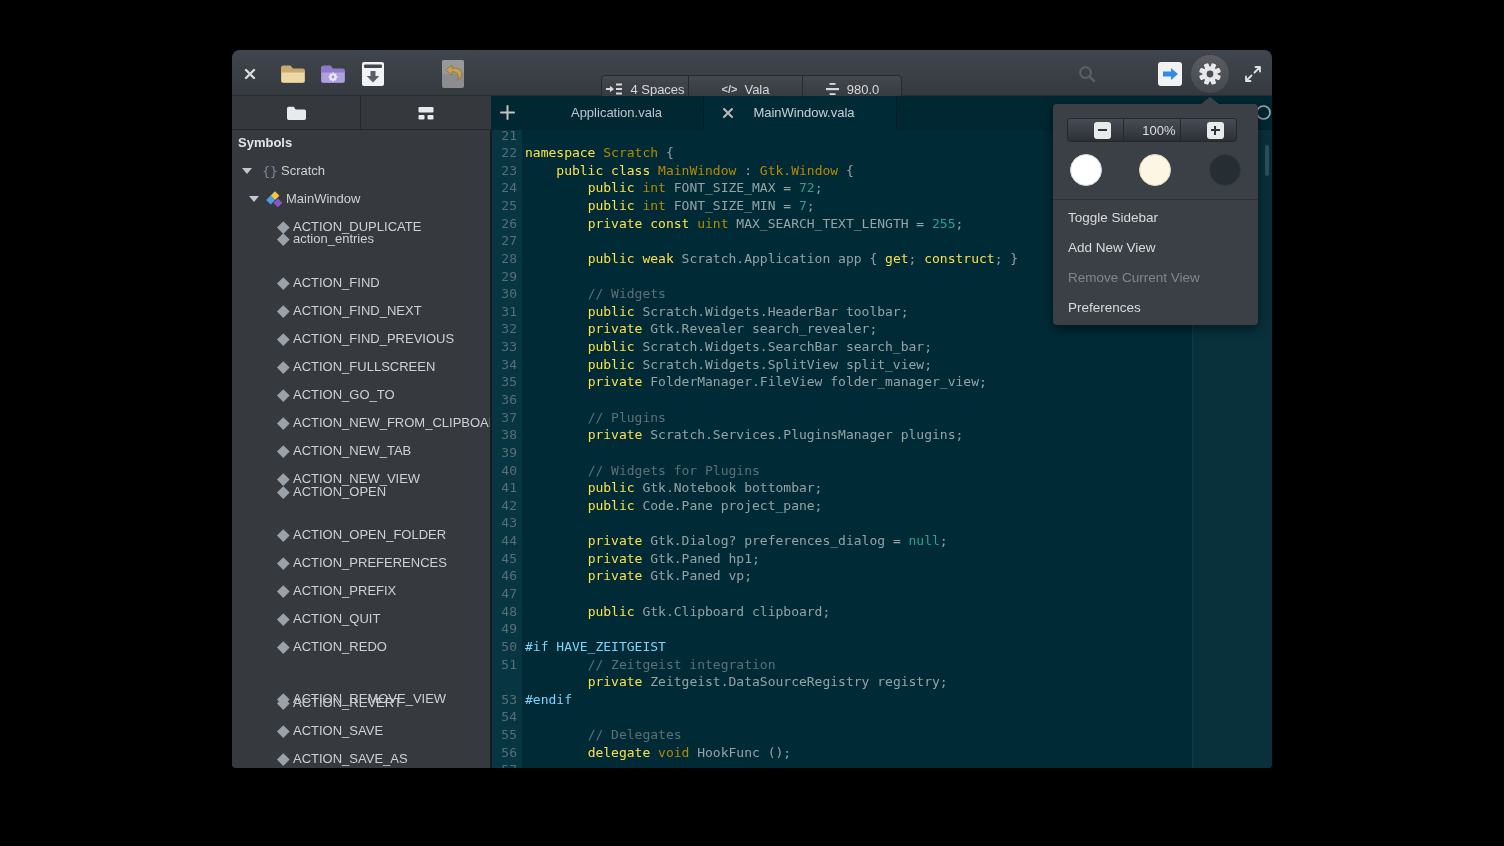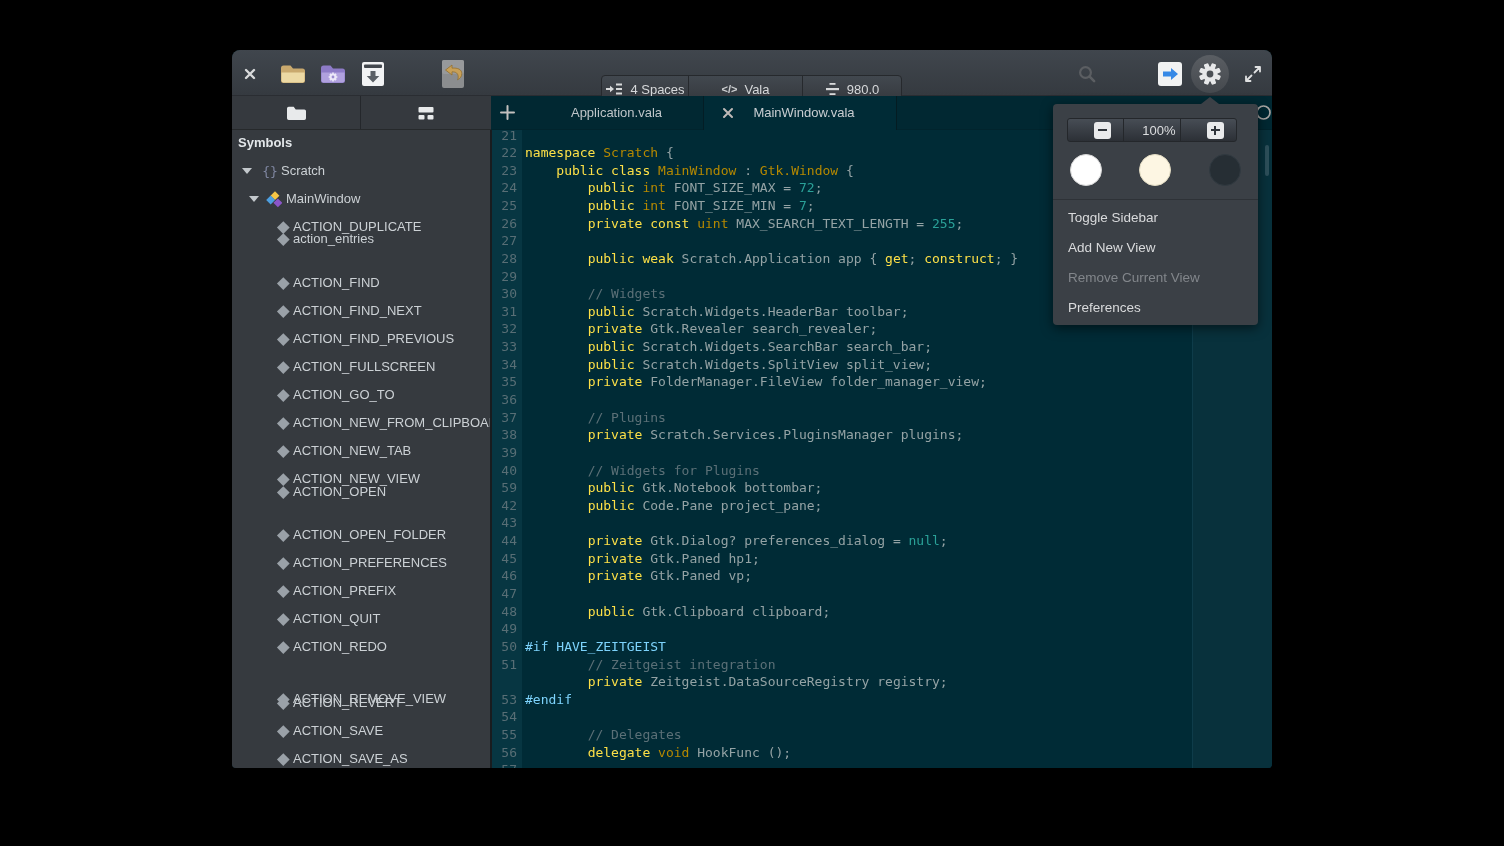--- a/index.html
+++ b/index.html
@@ -78,21 +78,21 @@
       <div class="ln" style="top: 172.84px;">31</div>
       <div class="ln" style="top: 190.474px;">32</div>
       <div class="ln" style="top: 208.108px;">33</div>
       <div class="ln" style="top: 225.742px;">34</div>
       <div class="ln" style="top: 243.376px;">35</div>
       <div class="ln" style="top: 261.01px;">36</div>
       <div class="ln" style="top: 278.644px;">37</div>
       <div class="ln" style="top: 296.278px;">38</div>
       <div class="ln" style="top: 313.912px;">39</div>
       <div class="ln" style="top: 331.546px;">40</div>
-      <div class="ln" style="top: 349.18px;">59</div>
+      <div class="ln" style="top: 349.18px;">41</div>
       <div class="ln" style="top: 366.814px;">42</div>
       <div class="ln" style="top: 384.448px;">43</div>
       <div class="ln" style="top: 402.082px;">44</div>
       <div class="ln" style="top: 419.716px;">45</div>
       <div class="ln" style="top: 437.35px;">46</div>
       <div class="ln" style="top: 454.984px;">47</div>
       <div class="ln" style="top: 472.618px;">48</div>
       <div class="ln" style="top: 490.252px;">49</div>
       <div class="ln" style="top: 507.886px;">50</div>
       <div class="ln" style="top: 525.52px;">51</div>

